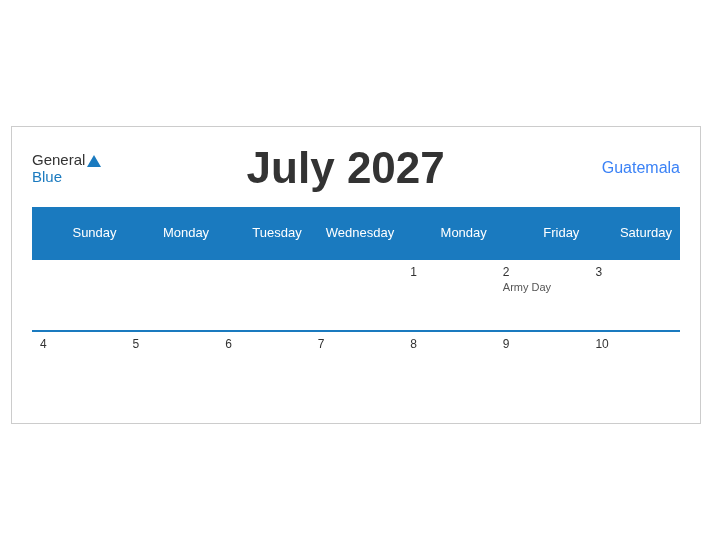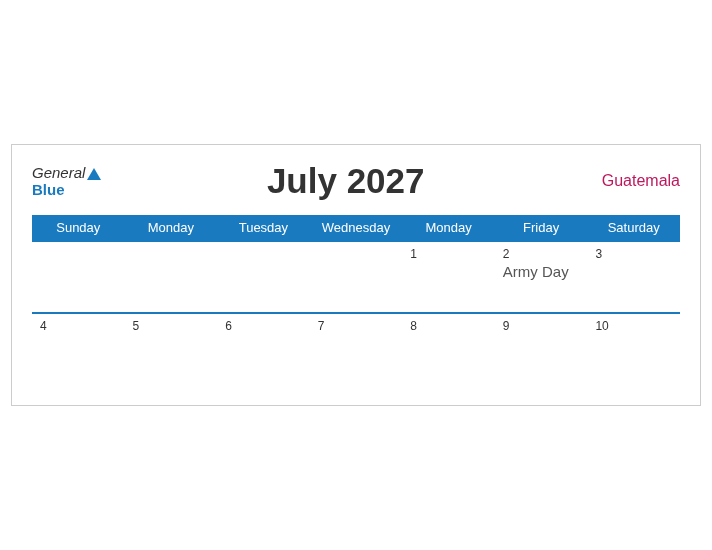--- a/index.html
+++ b/index.html
@@ -26,84 +26,83 @@
     }
     .logo {
       display: flex;
       flex-direction: column;
       line-height: 1;
     }
     .logo-general {
       font-size: 15px;
       color: #333;
       font-weight: normal;
-      font-style: italic;
     }
     .logo-blue {
       font-size: 15px;
       color: #1a7abf;
-      font-weight: bold;
+      font-weight: normal;
     }
     .logo-triangle {
       display: inline-block;
       width: 0;
       height: 0;
       border-left: 7px solid transparent;
       border-right: 7px solid transparent;
       border-bottom: 12px solid #1a7abf;
       margin-left: 2px;
       vertical-align: middle;
       margin-bottom: 2px;
     }
     .title {
-      font-size: 35px;
+      font-size: 44px;
       font-weight: bold;
       color: #333;
       text-align: center;
     }
     .country {
       font-size: 16px;
-      color: #be185d;
+      color: #3b82f6;
       text-align: right;
       min-width: 90px;
     }
     .calendar-table {
       width: 100%;
       border-collapse: collapse;
     }
     .calendar-table thead tr {
       background-color: #1a7abf;
     }
     .calendar-table thead th {
       color: #fff;
       font-size: 13px;
       font-weight: normal;
-      padding: 5px 8px;
-      text-align: center;
+      padding: 18px 8px;
+      text-align: right;
       border: none;
     }
     .calendar-table tbody tr {
       border-top: 2px solid #1a7abf;
     }
     .calendar-table tbody td {
       width: calc(100% / 7);
       height: 72px;
       vertical-align: top;
       padding: 5px 8px;
       font-size: 12px;
       color: #333;
       background: #fff;
     }
     .day-number {
       font-size: 12px;
       color: #333;
       display: block;
     }
     .event-label {
-      font-size: 15px;
+      font-size: 11px;
       color: #555;
       display: block;
       margin-top: 2px;
     }
     .empty-cell {
       background: #fff;
     }
   </style>
 </head>
 <body>

